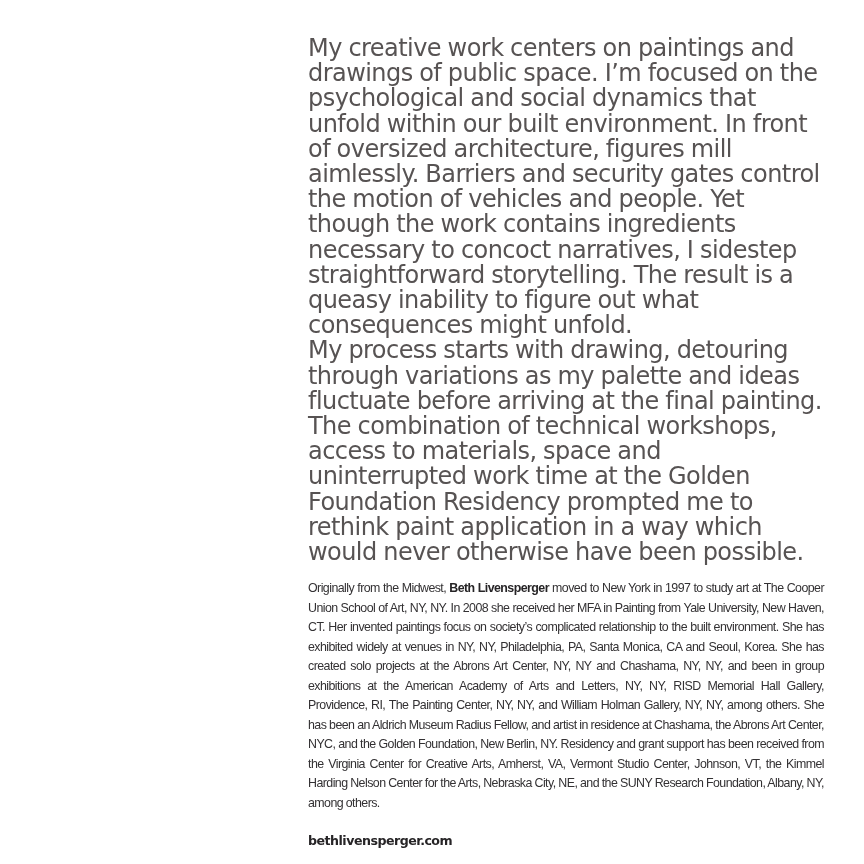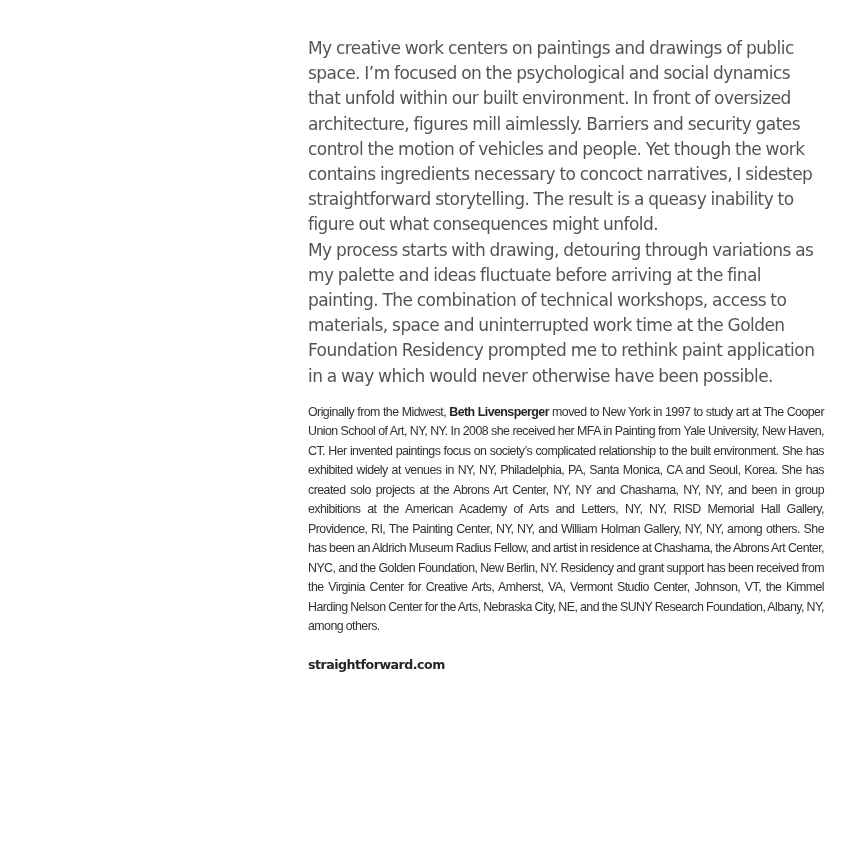--- a/index.html
+++ b/index.html
@@ -14,21 +14,21 @@
       overflow: hidden;
     }
     .page {
       position: absolute;
       left: 308px;
       top: 36px;
       width: 516px;
     }
     .statement {
       font-family: "DejaVu Sans", sans-serif;
-      font-size: 17px;
+      font-size: 24px;
       line-height: 25.2px;
       color: #575353;
       letter-spacing: -0.55px;
       word-spacing: -0.5px;
       margin: 0;
     }
     .statement p {
       margin: 0;
     }
     .bio {
@@ -60,14 +60,14 @@
 <body>
 
 <div class="page">
   <div class="statement">
     <p>My creative work centers on paintings and drawings of public space. I’m focused on the psychological and social dynamics that unfold within our built environment. In front of oversized architecture, figures mill aimlessly. Barriers and security gates control the motion of vehicles and people. Yet though the work contains ingredients necessary to concoct narratives, I sidestep straightforward storytelling. The result is a queasy inability to figure out what consequences might unfold.</p>
     <p>My process starts with drawing, detouring through variations as my palette and ideas fluctuate before arriving at the final painting. The combination of technical workshops, access to materials, space and uninterrupted work time at the Golden Foundation Residency prompted me to rethink paint application in a way which would never otherwise have been possible.</p>
   </div>
 
   <div class="bio"><span>Originally from the Midwest, </span><b>Beth Livensperger</b><span> moved to New York in 1997 to study art at The Cooper Union School of Art, NY, NY. In 2008 she received her MFA in Painting from Yale University, New Haven, CT. Her invented paintings focus on society’s complicated relationship to the built environment. She has exhibited widely at venues in NY, NY, Philadelphia, PA, Santa Monica, CA and Seoul, Korea. She has created solo projects at the Abrons Art Center, NY, NY and Chashama, NY, NY, and been in group exhibitions at the American Academy of Arts and Letters, NY, NY, RISD Memorial Hall Gallery, Providence, RI, The Painting Center, NY, NY, and William Holman Gallery, NY, NY, among others. She has been an Aldrich Museum Radius Fellow, and artist in residence at Chashama, the Abrons Art Center, NYC, and the Golden Foundation, New Berlin, NY. Residency and grant support has been received from the Virginia Center for Creative Arts, Amherst, VA, Vermont Studio Center, Johnson, VT, the Kimmel Harding Nelson Center for the Arts, Nebraska City, NE, and the SUNY Research Foundation, Albany, NY, among others.</span></div>
 
-  <a class="website">straightforward.com</a>
+  <a class="website">bethlivensperger.com</a>
 </div>
 
 </body></html>

